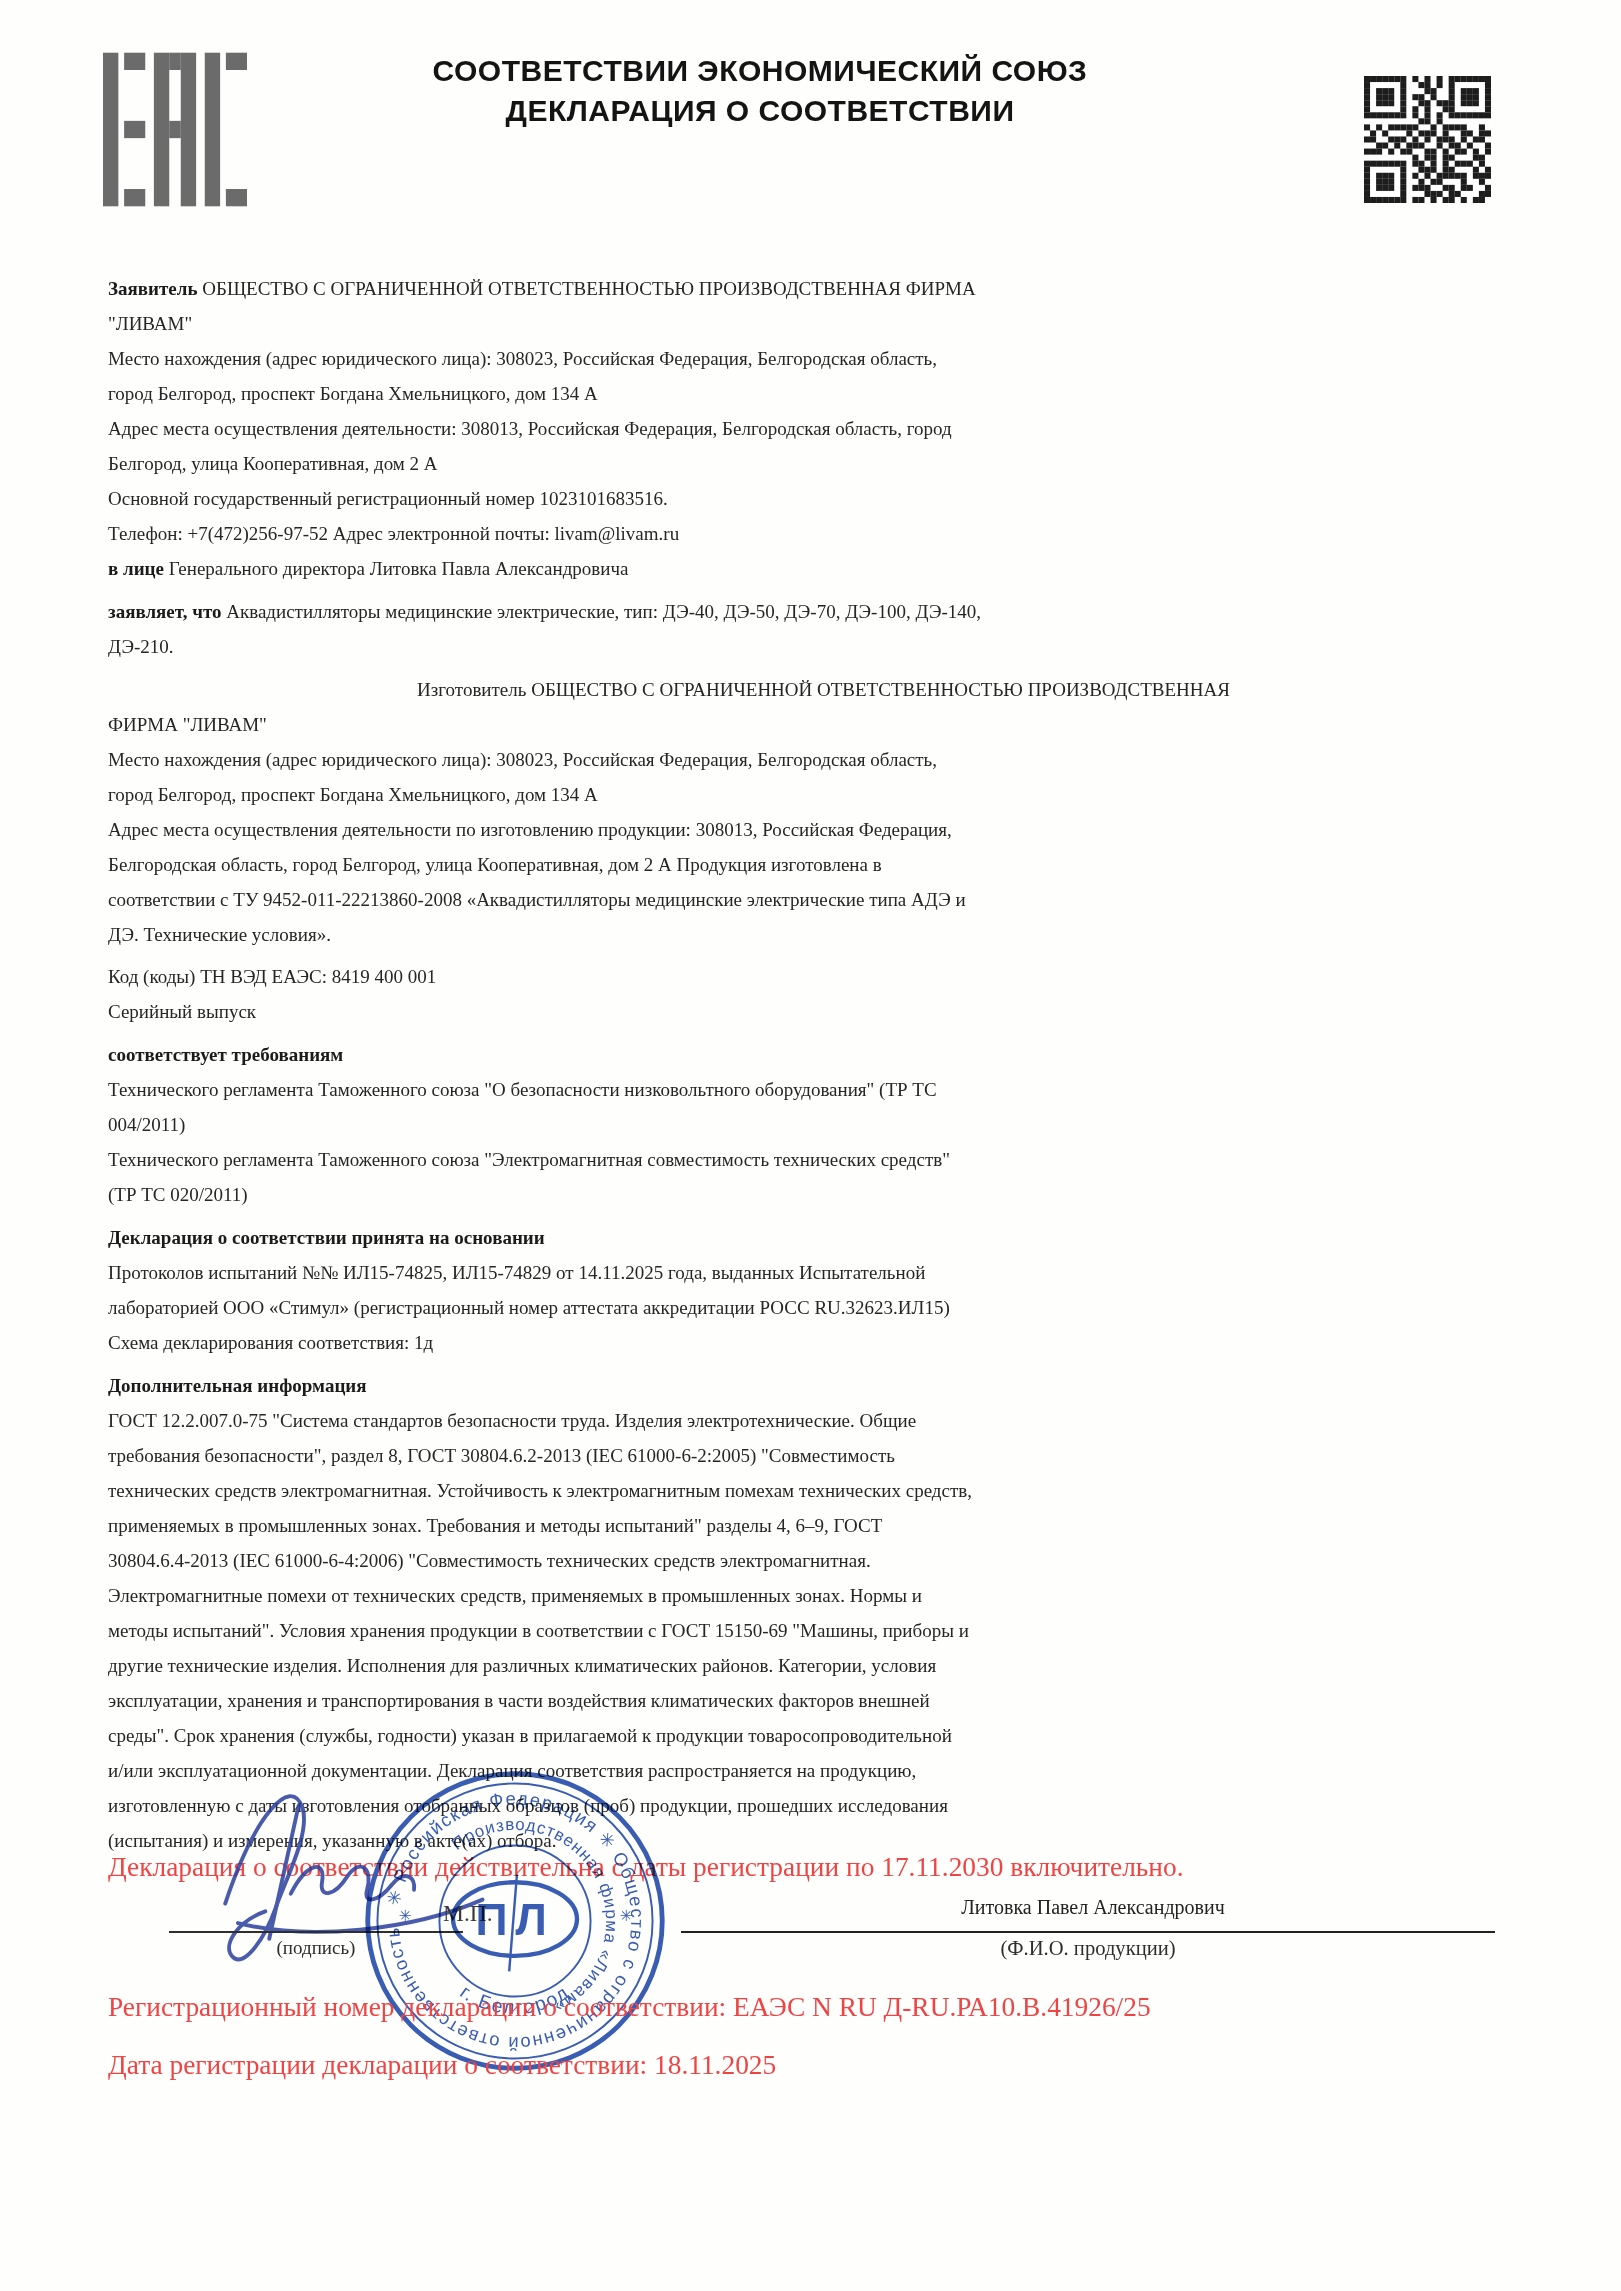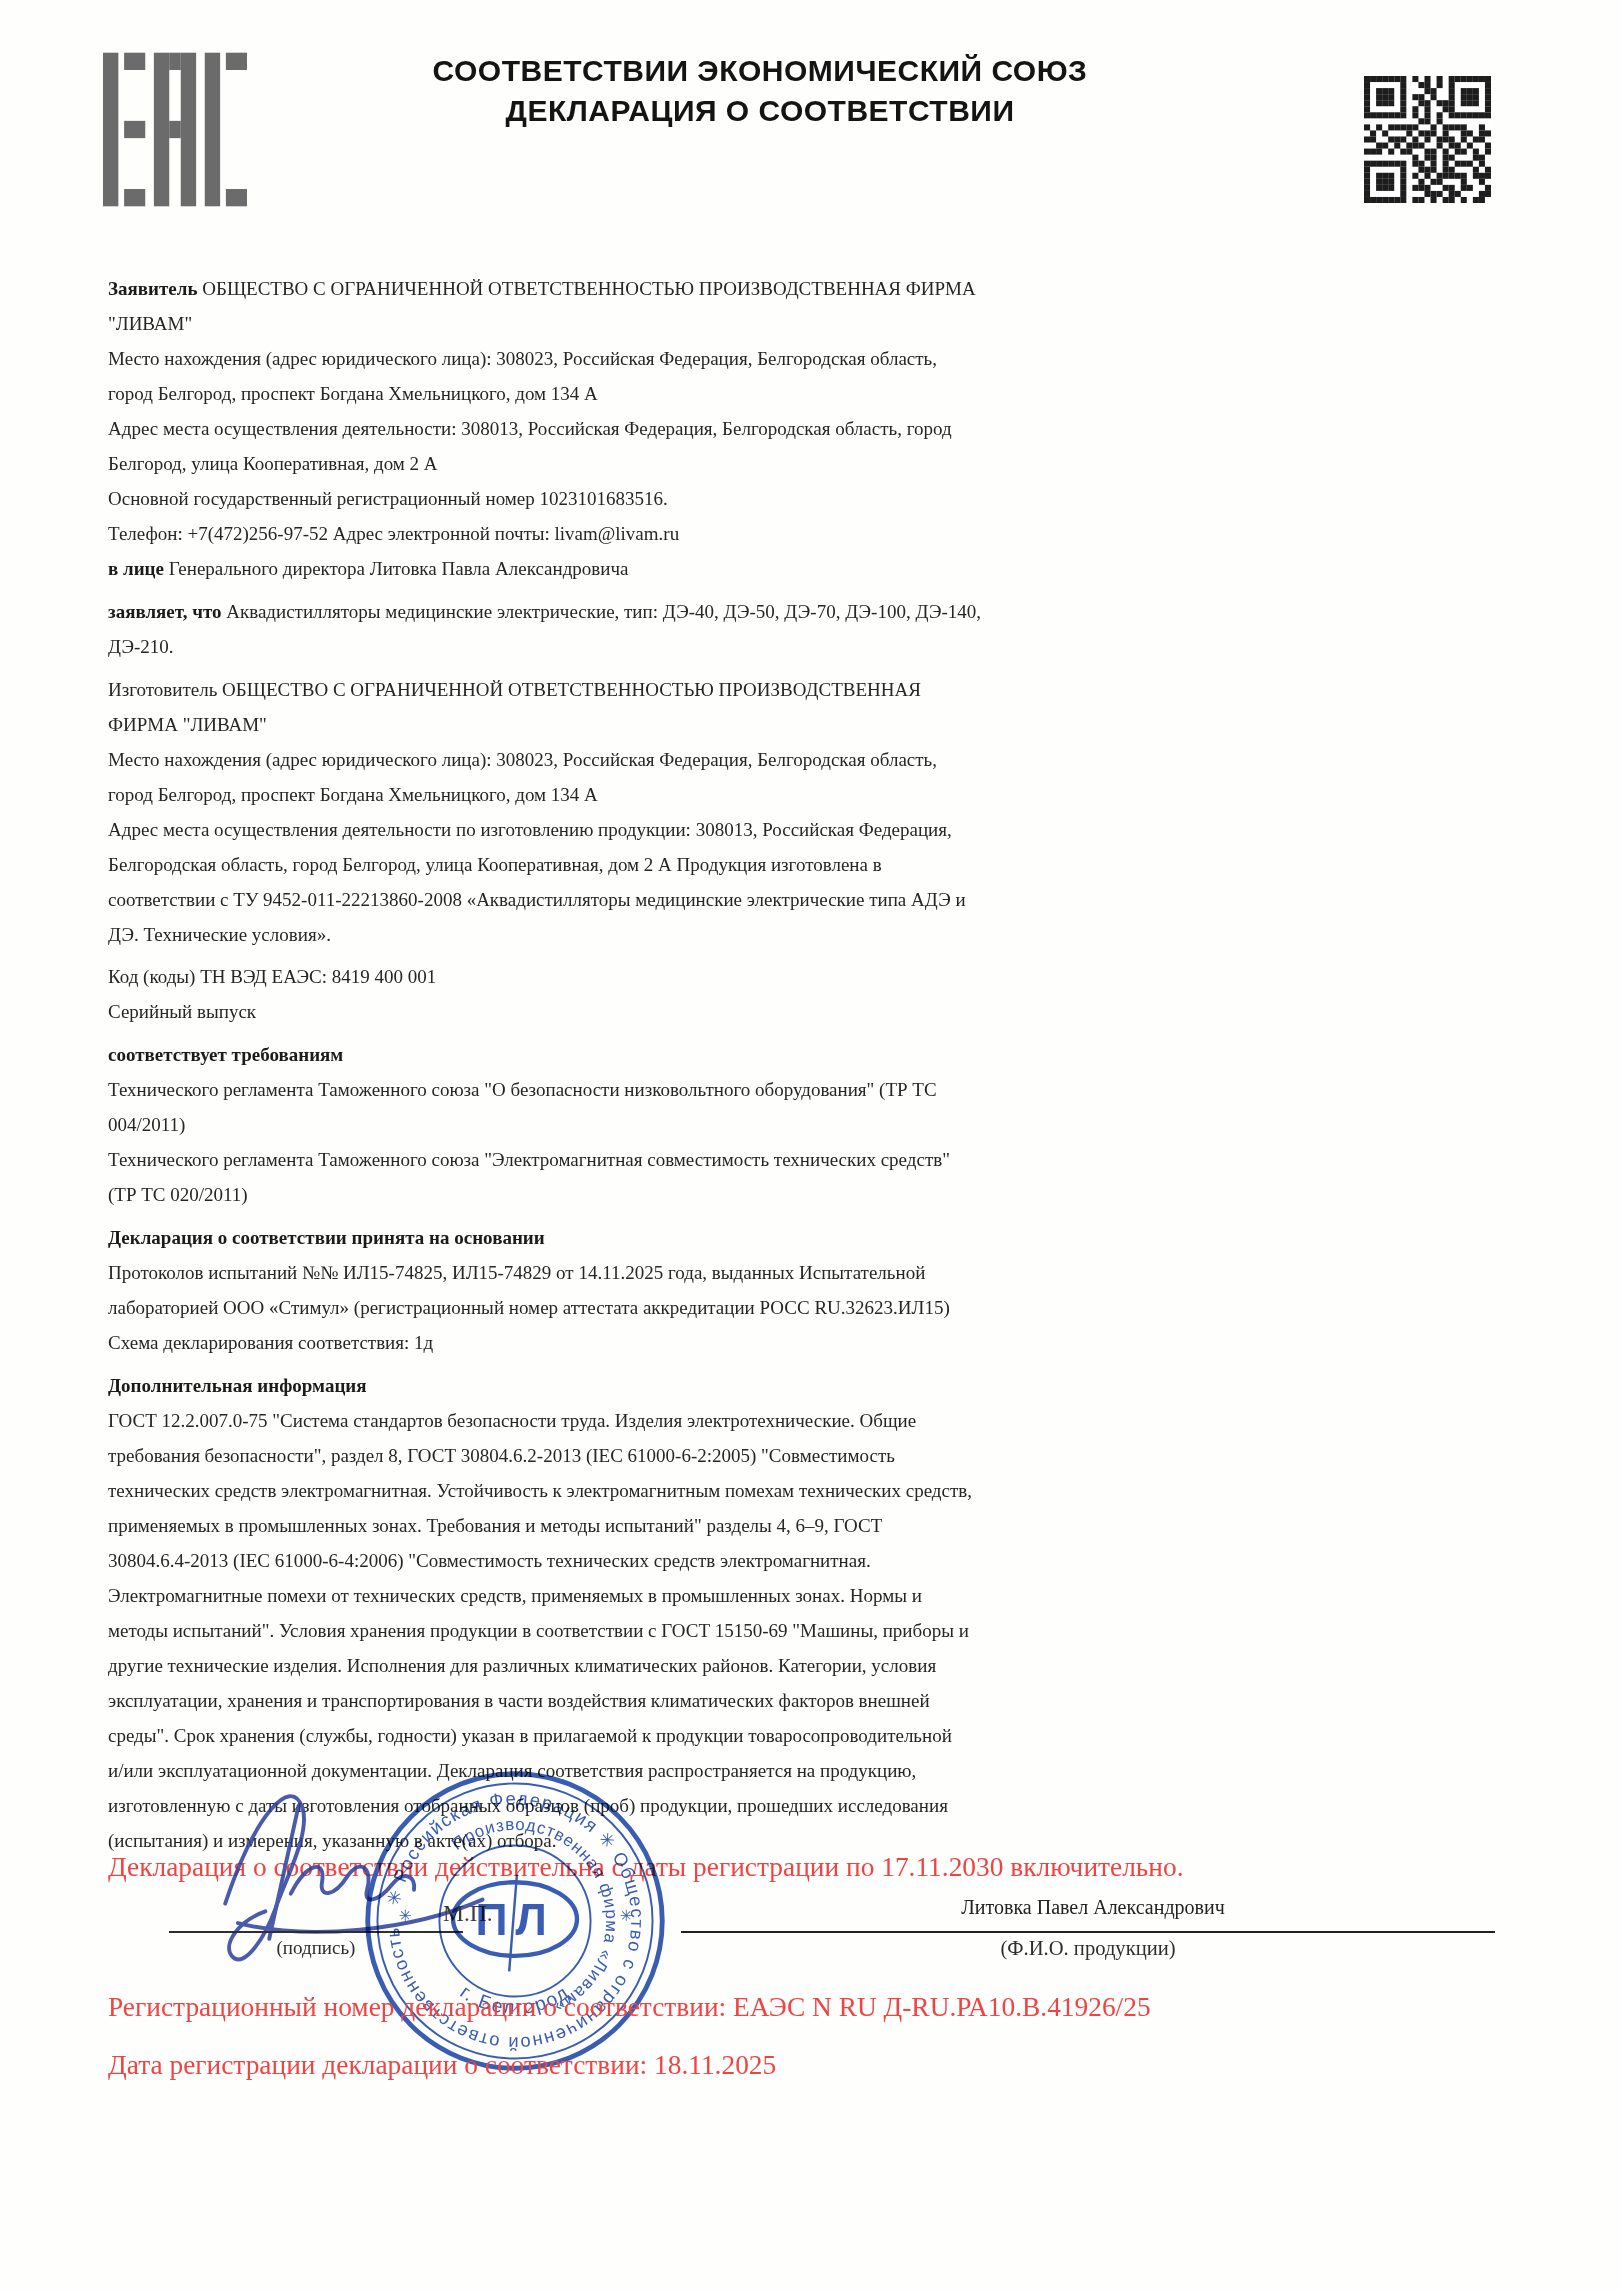--- a/index.html
+++ b/index.html
@@ -314,21 +314,21 @@
       <div class="tl">"ЛИВАМ"</div>
       <div class="tl">Место нахождения (адрес юридического лица): 308023, Российская Федерация, Белгородская область,</div>
       <div class="tl">город Белгород, проспект Богдана Хмельницкого, дом 134 А</div>
       <div class="tl">Адрес места осуществления деятельности: 308013, Российская Федерация, Белгородская область, город</div>
       <div class="tl">Белгород, улица Кооперативная, дом 2 А</div>
       <div class="tl">Основной государственный регистрационный номер 1023101683516.</div>
       <div class="tl">Телефон: +7(472)256-97-52 Адрес электронной почты: livam@livam.ru</div>
       <div class="tl"><b>в лице</b> Генерального директора Литовка Павла Александровича</div>
       <div class="tl" style="margin-top: 7.8px;"><b>заявляет, что</b> Аквадистилляторы медицинские электрические, тип: ДЭ-40, ДЭ-50, ДЭ-70, ДЭ-100, ДЭ-140,</div>
       <div class="tl">ДЭ-210.</div>
-      <div class="tl" style="margin-top: 7.8px;">Изготовитель ОБЩЕСТВО С ОГРАНИЧЕННОЙ ОТВЕТСТВЕННОСТЬЮ ПРОИЗВОДСТВЕННАЯ</div>
+      <div class="tl" style="margin-top: 7.8px; text-align: center;">Изготовитель ОБЩЕСТВО С ОГРАНИЧЕННОЙ ОТВЕТСТВЕННОСТЬЮ ПРОИЗВОДСТВЕННАЯ</div>
       <div class="tl">ФИРМА "ЛИВАМ"</div>
       <div class="tl">Место нахождения (адрес юридического лица): 308023, Российская Федерация, Белгородская область,</div>
       <div class="tl">город Белгород, проспект Богдана Хмельницкого, дом 134 А</div>
       <div class="tl">Адрес места осуществления деятельности по изготовлению продукции: 308013, Российская Федерация,</div>
       <div class="tl">Белгородская область, город Белгород, улица Кооперативная, дом 2 А Продукция изготовлена в</div>
       <div class="tl">соответствии с ТУ 9452-011-22213860-2008 «Аквадистилляторы медицинские электрические типа АДЭ и</div>
       <div class="tl">ДЭ. Технические условия».</div>
       <div class="tl" style="margin-top: 7.8px;">Код (коды) ТН ВЭД ЕАЭС: 8419 400 001</div>
       <div class="tl">Серийный выпуск</div>
       <div class="tl" style="margin-top: 7.8px;"><b>соответствует требованиям</b></div>

